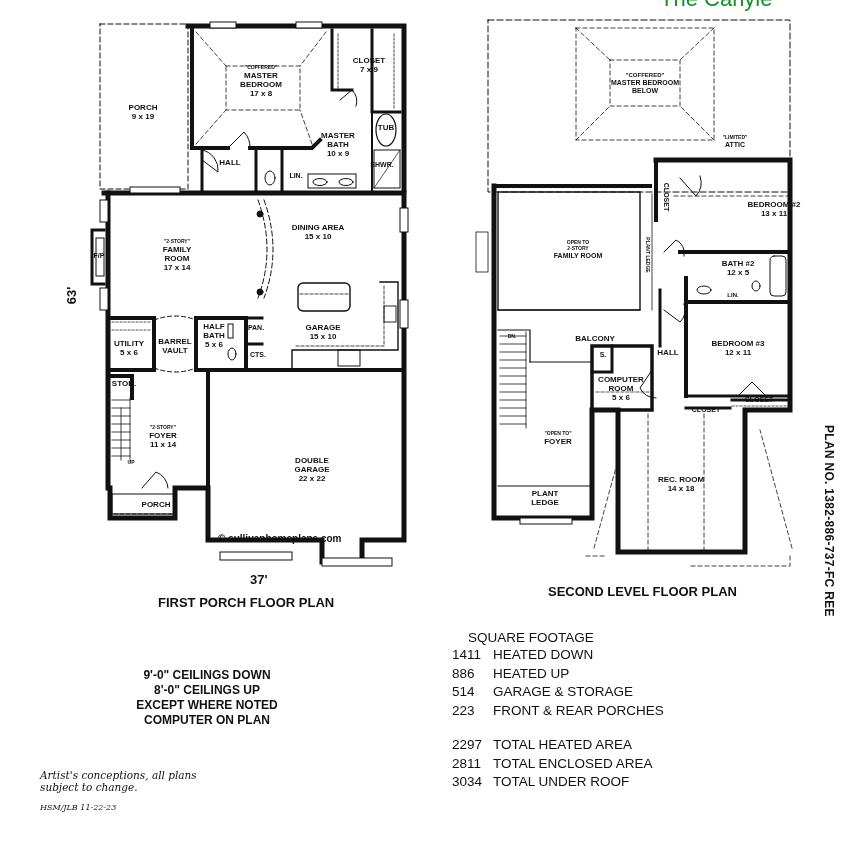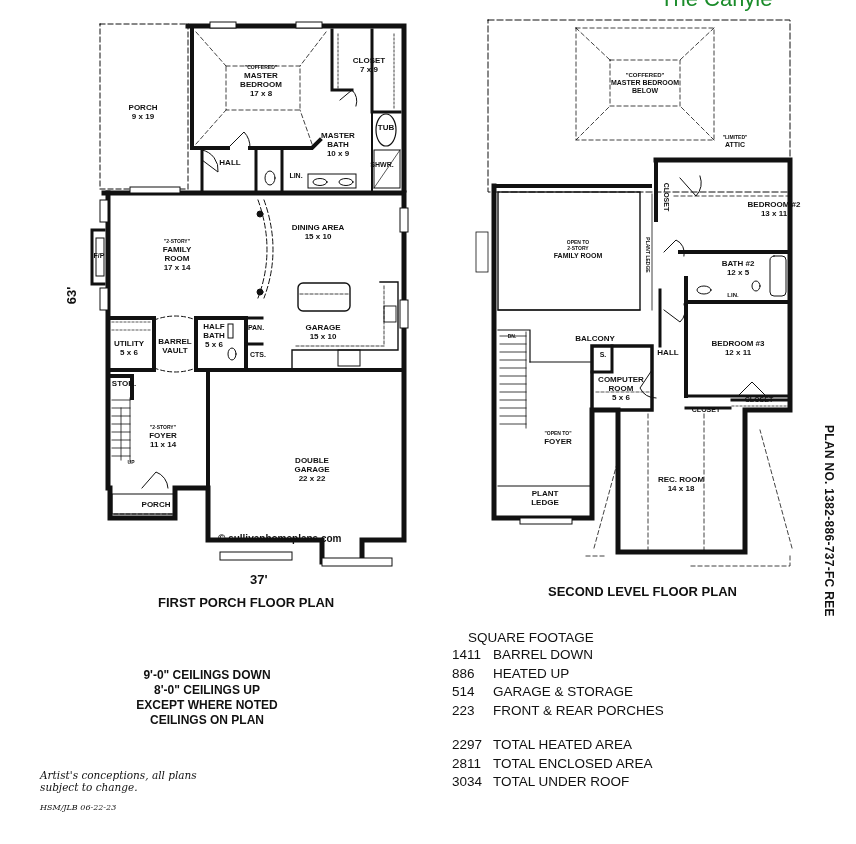--- a/index.html
+++ b/index.html
@@ -322,34 +322,34 @@
   <span class="nm">LEDGE</span>
 </div>
 <div class="plan-title" style="left:548px;top:584px;">SECOND LEVEL FLOOR PLAN</div>
 
 <div class="planno">PLAN NO. 1382-886-737-FC REE</div>
 
 <div class="notes">
   <div>9'-0" CEILINGS DOWN</div>
   <div>8'-0" CEILINGS UP</div>
   <div>EXCEPT WHERE NOTED</div>
-  <div>CEILINGS ON PLAN</div>
+  <div>COMPUTER ON PLAN</div>
 </div>
 
 <div class="italic-note">
   <div>Artist's conceptions, all plans</div>
   <div>subject to change.</div>
 </div>
-<div class="hsm">HSM/JLB  06-22-23</div>
+<div class="hsm">HSM/JLB  11-22-23</div>
 
 <div class="sqft">
   <div class="hdr">SQUARE FOOTAGE</div>
   <div class="row">
       <span class="num">1411</span>
-      <span>BARREL DOWN</span>
+      <span>HEATED DOWN</span>
     </div>
   <div class="row">
       <span class="num">886</span>
       <span>HEATED UP</span>
     </div>
   <div class="row">
       <span class="num">514</span>
       <span>GARAGE &amp; STORAGE</span>
     </div>
   <div class="row">

